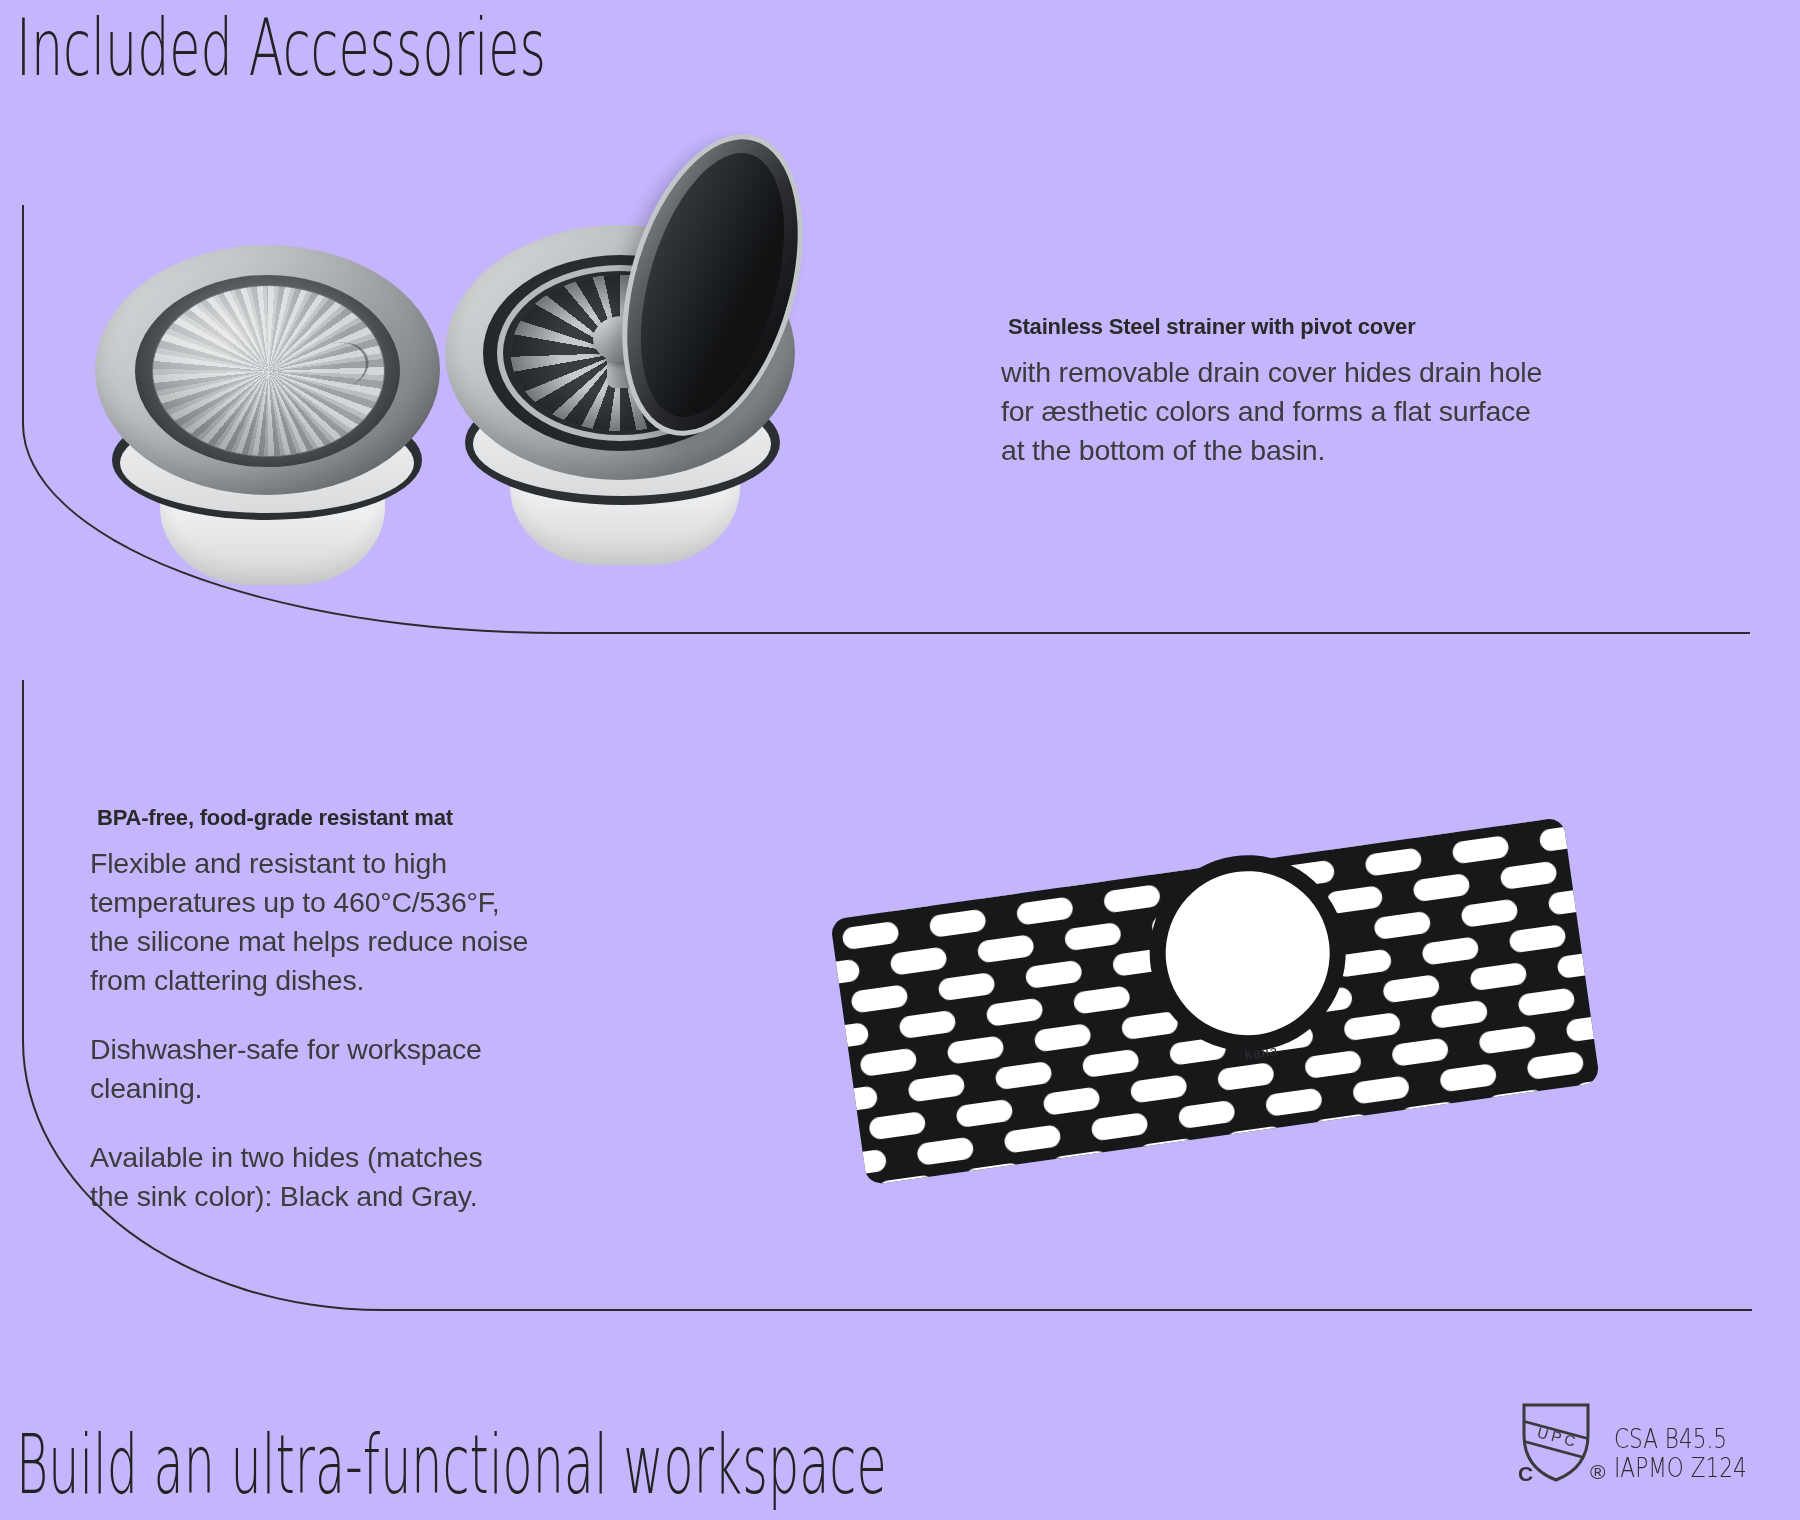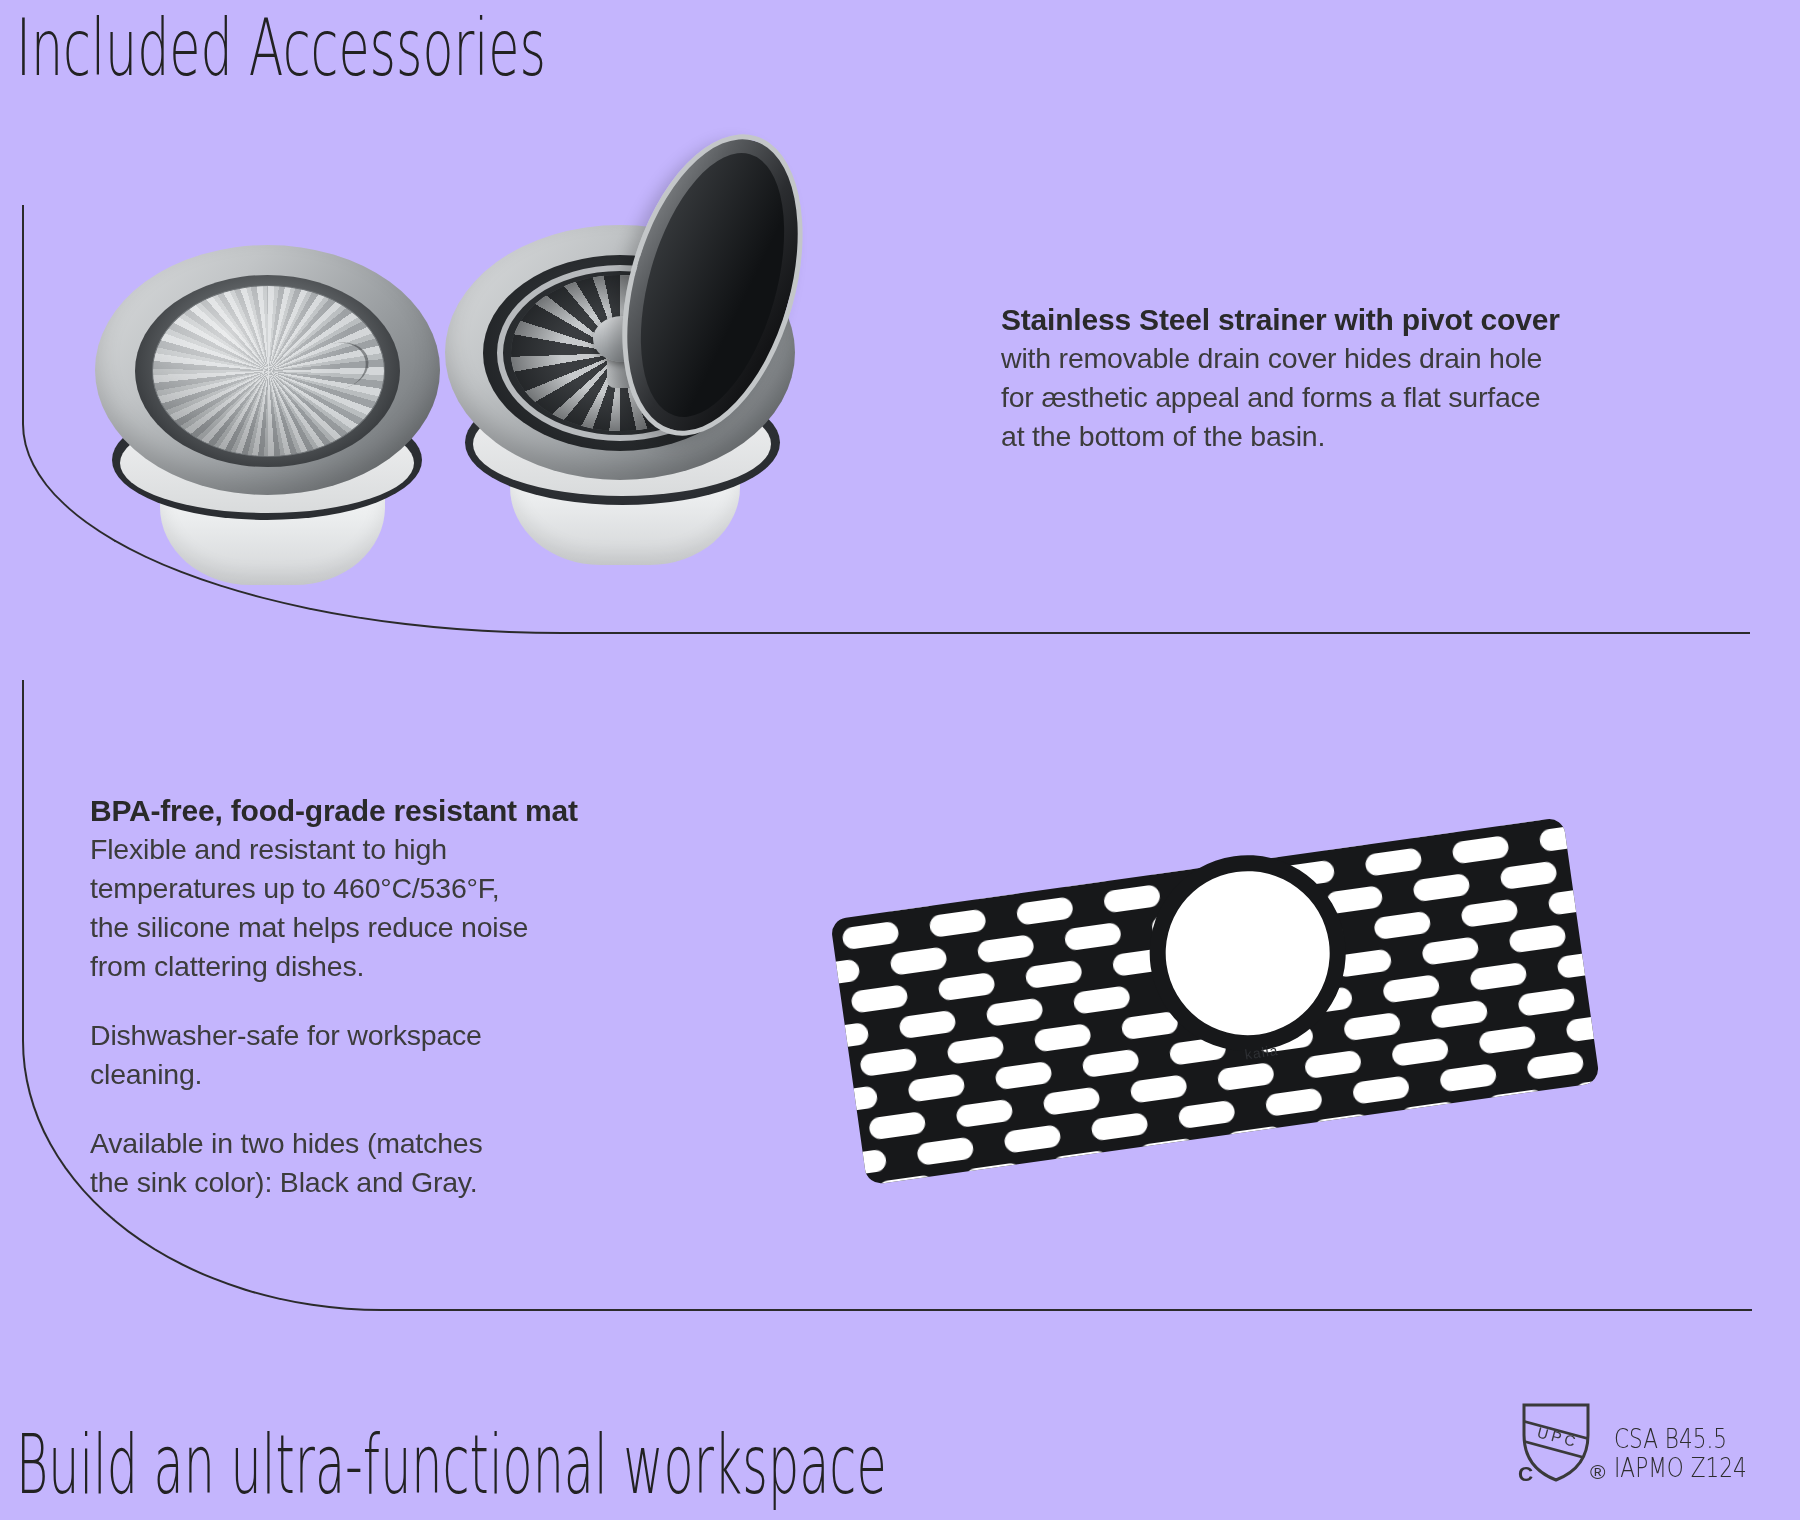--- a/index.html
+++ b/index.html
@@ -22,21 +22,21 @@
   .curve {
     position:absolute;
     border-left:2px solid #2b2b2b;
     border-bottom:2px solid #2b2b2b;
   }
   #curve1 { left:22px; top:205px; width:1726px; height:427px; border-bottom-left-radius:540px 210px; }
   #curve2 { left:22px; top:680px; width:1728px; height:629px; border-bottom-left-radius:360px 270px; }
 
   
   .tblock { position:absolute; color:#3c3c3c; font-size:28.5px; line-height:39px; letter-spacing:-0.2px; }
-  .tblock h2 { margin:0; font-size:30px; line-height:39px; font-weight:bold; color:#2a2a2a; }
+  .tblock h2 { margin:7px; font-size:22px; line-height:39px; font-weight:bold; color:#2a2a2a; }
   .tblock p  { margin:0; white-space:pre-line; }
   .tblock p + p { margin-top:30px; }
   .right-block { left:1001px; top:300px; width:640px; }
   .left-block  { left:90px;  top:791px; width:600px; }
 
   
   .photo { position:absolute; left:85px; top:150px; width:720px; height:410px; }
   .strainer { position:absolute; }
   .strainer.sleft  { left:5px;   top:55px; width:355px; height:345px; }
   .strainer.sright { left:360px; top:20px; width:360px; height:390px; }
@@ -149,21 +149,21 @@
       <div class="s-basket"></div>
       <div class="s-stem"></div>
       <div class="s-knob"></div>
       <div class="s-cover"></div>
     </div>
   </div>
 
   <div class="tblock right-block">
     <h2>Stainless Steel strainer with pivot cover</h2>
     <p>with removable drain cover hides drain hole
-for æsthetic appeal and forms a flat surface
+for æsthetic colors and forms a flat surface
 at the bottom of the basin.</p>
   </div>
 
   <div class="tblock left-block">
     <h2>BPA-free, food-grade resistant mat</h2>
     <p>Flexible and resistant to high
 temperatures up to 460°C/536°F,
 the silicone mat helps reduce noise
 from clattering dishes.</p>
     <p>Dishwasher-safe for workspace

